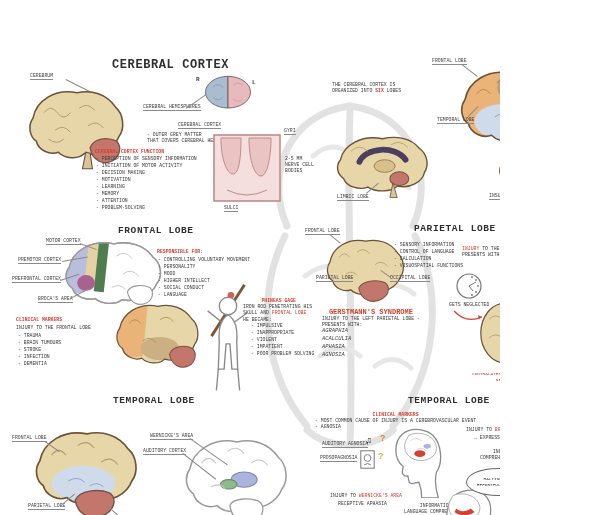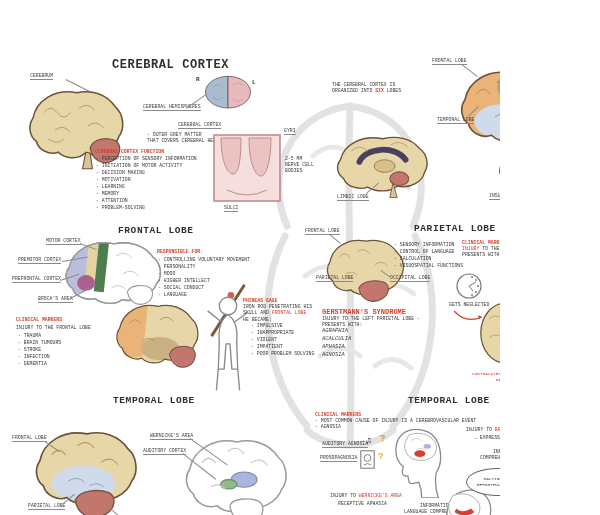--- a/index.html
+++ b/index.html
@@ -5,21 +5,21 @@
   html,body{margin:0;padding:0;background:#fff;}
   #canvas{position:relative;width:500px;height:515px;background:#fff;overflow:hidden;
           font-family:Liberation Mono, monospace;color:#3b3b3b;margin-top:46px;}
   .abs{position:absolute;}
   .title{font-weight:bold;letter-spacing:.6px;color:#2f2f2f;white-space:nowrap;}
   .h1{font-size:12px;}
   .h2{font-size:9.5px;}
   .lbl{font-size:4.8px;border-bottom:.8px solid #8a8a8a;padding-bottom:1px;white-space:nowrap;color:#444;}
   .t{font-size:4.8px;line-height:1.3;white-space:nowrap;}
   .list{font-size:4.8px;line-height:1.45;white-space:nowrap;}
-  .red{color:#d6402f;}
+  .red{color:#d6402f;text-align:center;}
   .bold{font-weight:bold;}
   .center{text-align:center;}
   .line{position:absolute;height:.8px;background:#8a8a8a;transform-origin:0 0;}
   .bubble{border:1px solid #666;border-radius:50%;display:flex;flex-direction:column;
           align-items:center;justify-content:center;text-align:center;background:#fff;
           font-size:4.4px;line-height:1.3;}
   svg{display:block;}
 </style>
 </head>
 <body>

